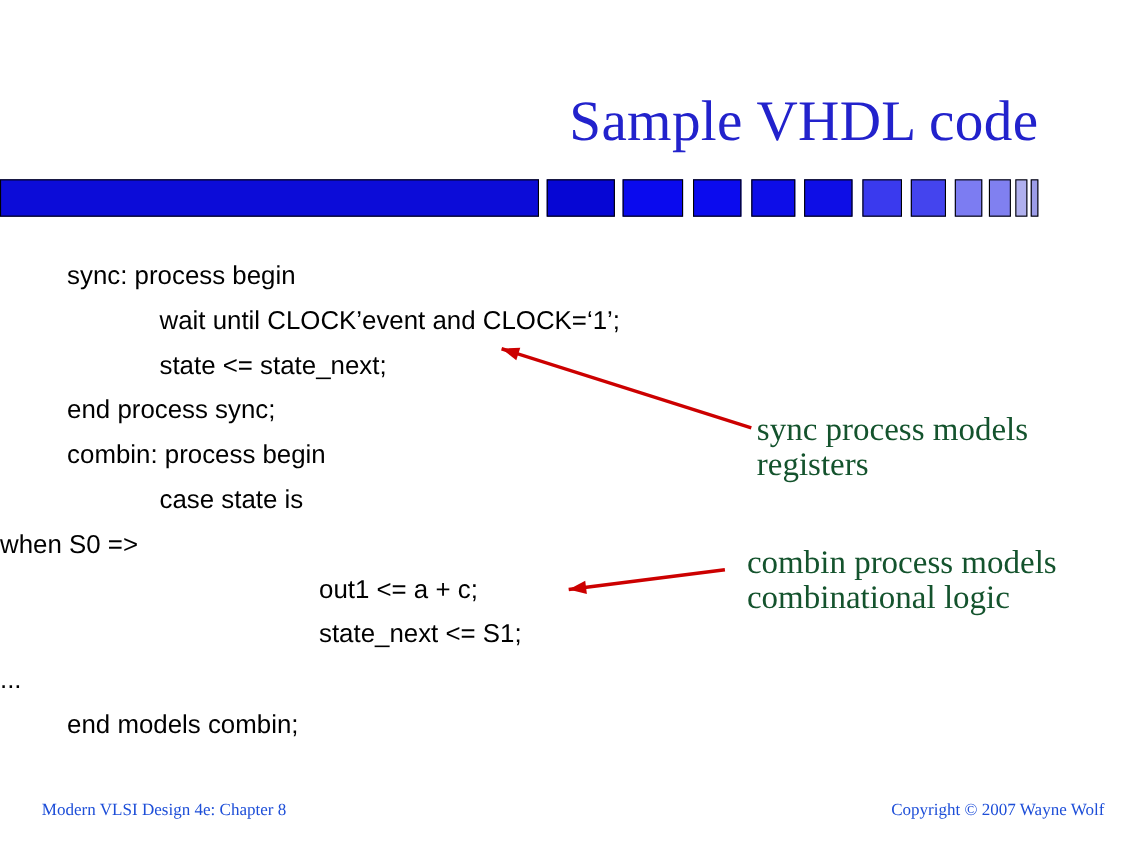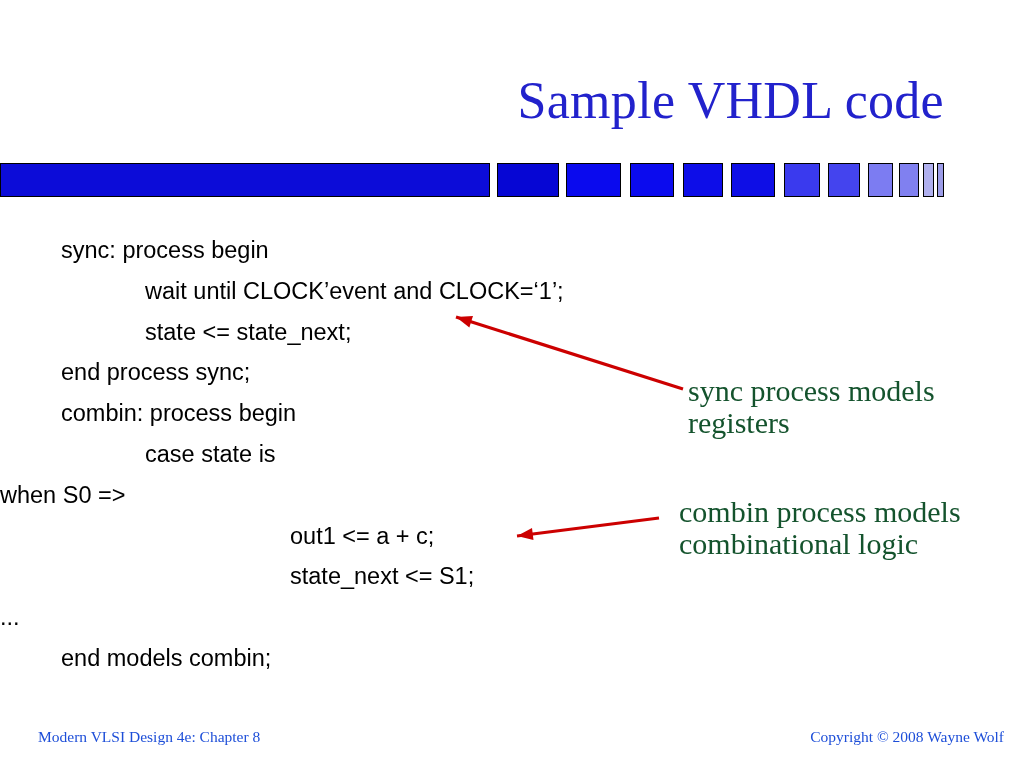--- a/index.html
+++ b/index.html
@@ -15,21 +15,21 @@
     width: 1024px;
     height: 768px;
     background: #ffffff;
     overflow: hidden;
   }
 
   
   #slide-title {
     position: absolute;
     left: 0;
-    top: 72px;
+    top: 82px;
     width: 944px;
     text-align: right;
     font-family: "Liberation Serif", "DejaVu Serif", serif;
     font-size: 52px;
     line-height: 58px;
     color: #2222CC;
     white-space: nowrap;
     letter-spacing: 0.3px;
   }
 
@@ -145,15 +145,15 @@
         <polygon points="456,317 472.9762580207167,316.1018554603791 469.3550707819898,327.5186541158098" fill="#CC0000"></polygon>
       </g>
       <g>
         <line x1="659" y1="518" x2="517" y2="536" stroke="#CC0000" stroke-width="3.2"></line>
         <polygon points="517,536 532.0308414902935,528.0580982067473 533.5370410549849,539.9403392170907" fill="#CC0000"></polygon>
       </g>
     </svg>
 
   <div class="footer-text" id="footer-left">Modern VLSI Design 4e: Chapter 8</div>
 
-  <div class="footer-text" id="footer-right">Copyright © 2008 Wayne Wolf</div>
+  <div class="footer-text" id="footer-right">Copyright © 2007 Wayne Wolf</div>
 
 </div>
 
 </body></html>

